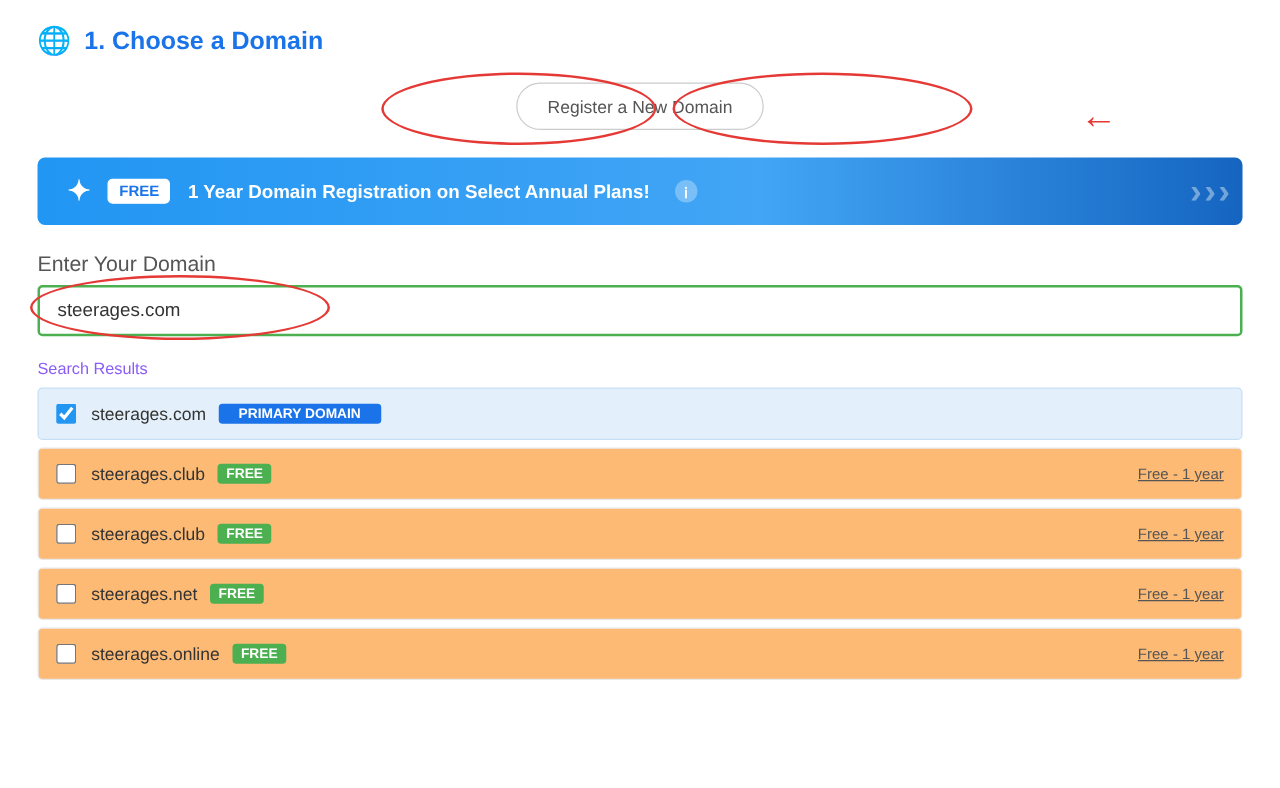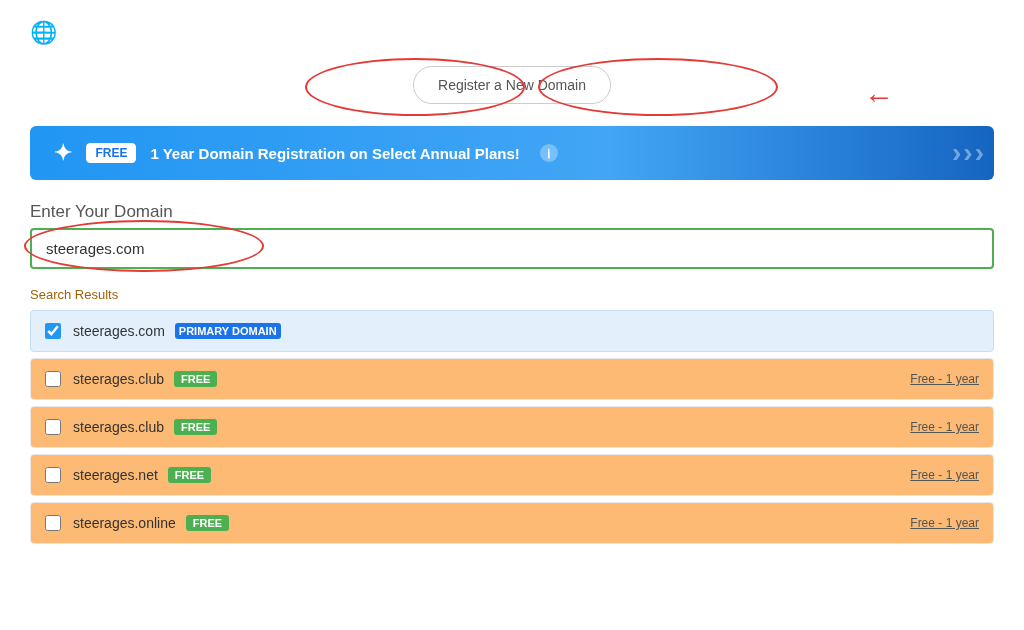--- a/index.html
+++ b/index.html
@@ -172,21 +172,21 @@
       width: 240px;
       height: 52px;
       border: 2.5px solid #e53935;
       border-radius: 50%;
       pointer-events: none;
     }
 
     
     .results-label {
       font-size: 13px;
-      color: #a16207;
+      color: #8b5cf6;
       margin-bottom: 8px;
     }
 
     
     .result-row {
       display: flex;
       align-items: center;
       padding: 12px 14px;
       border: 1px solid #e8e8e8;
       border-radius: 4px;
@@ -208,21 +208,21 @@
     .result-domain {
       color: #333;
       font-size: 14px;
       margin-right: 10px;
     }
     .badge-primary {
       background: #1a73e8;
       color: #fff;
       font-size: 11px;
       font-weight: bold;
-      padding: 2px 4px;
+      padding: 2px 16px;
       border-radius: 3px;
       text-transform: uppercase;
     }
     .badge-free {
       background: #4caf50;
       color: #fff;
       font-size: 11px;
       font-weight: bold;
       padding: 2px 7px;
       border-radius: 3px;
@@ -232,20 +232,21 @@
       color: #555;
       font-size: 12px;
       text-decoration: underline;
     }
   </style>
 </head>
 <body>
 
 <div class="page-header">
   <span class="globe-icon">🌐</span>
+  <span class="page-title">1. Choose a Domain</span>
 </div>
 
 <div class="tab-row">
   <button class="tab-btn">Register a New Domain</button>
 
   <div class="oval-highlight-1"></div>
   <div class="oval-highlight-2"></div>
 
   <div class="arrow-right">←</div>
 </div>

